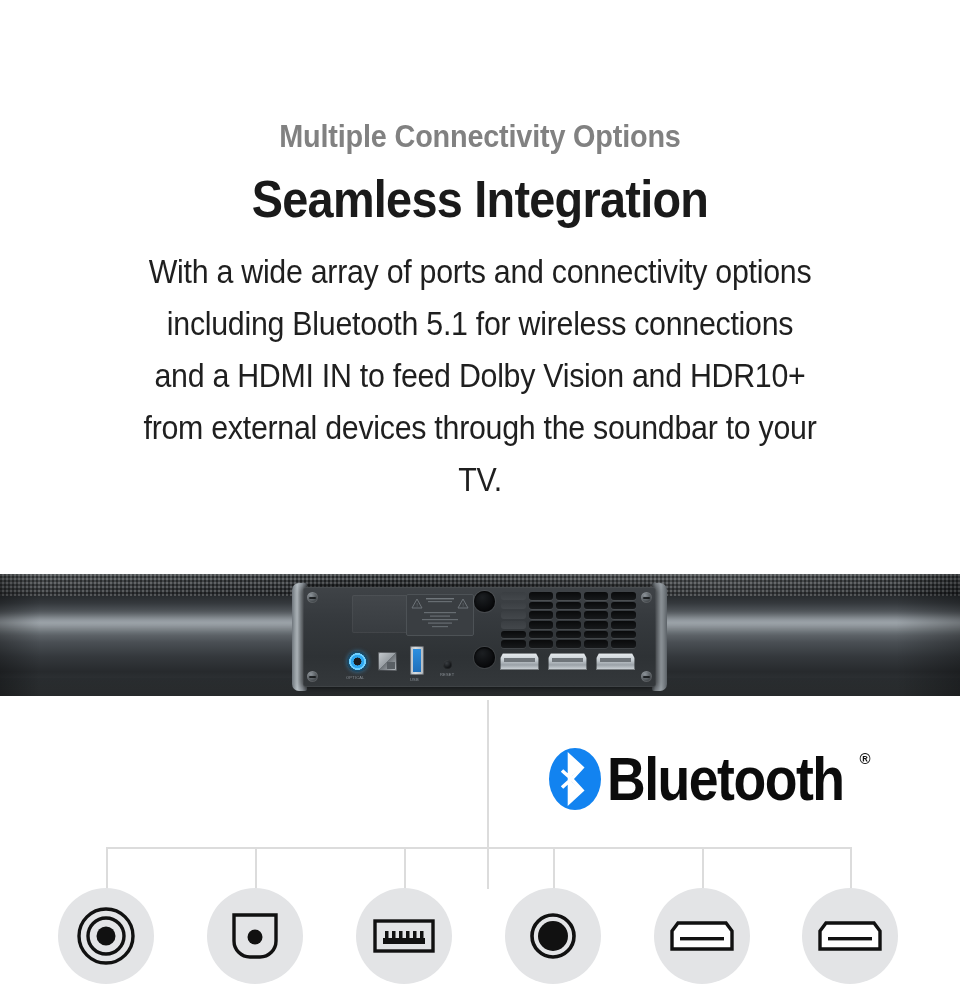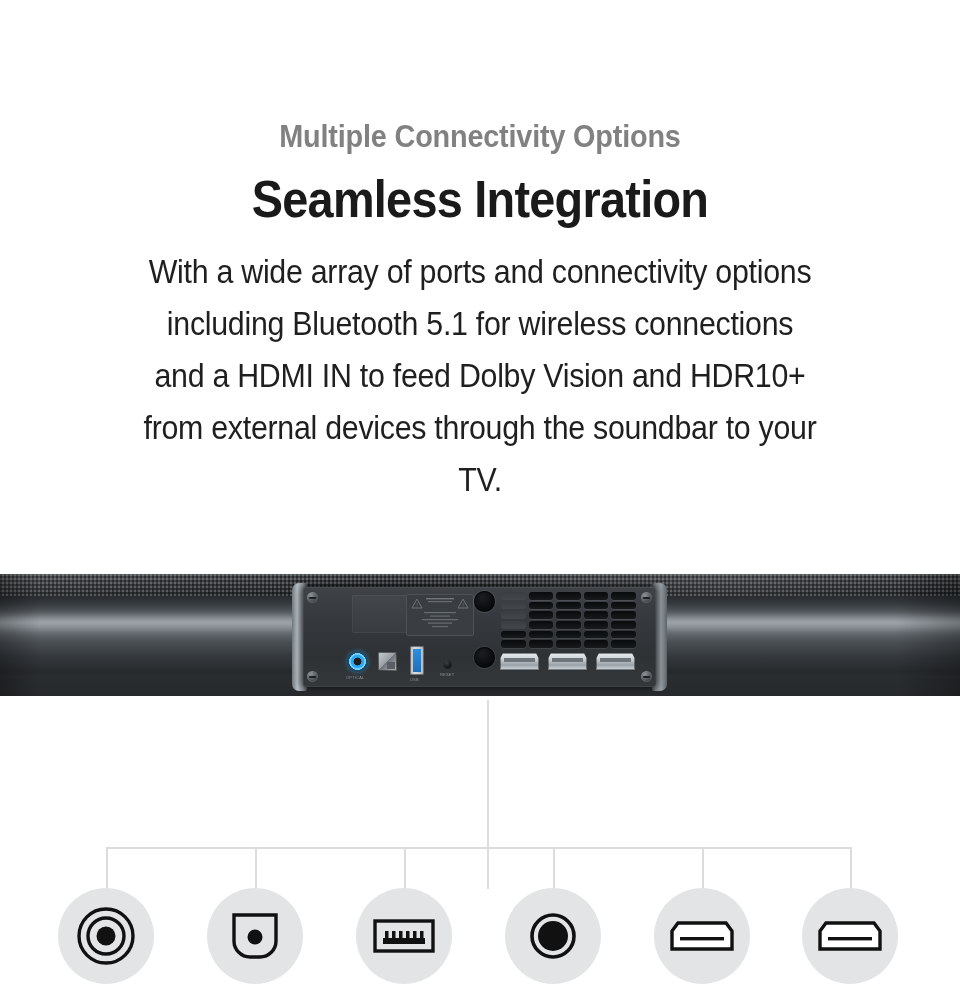--- a/index.html
+++ b/index.html
@@ -345,20 +345,32 @@
   <div class="cline" id="cline-vert" style="top:700px;"></div>
   <div class="cline" id="cline-horiz"></div>
   <div class="cline cline-drop" style="left:106px;"></div>
   <div class="cline cline-drop" style="left:255px;"></div>
   <div class="cline cline-drop" style="left:404px;"></div>
   <div class="cline cline-drop" style="left:553px;"></div>
   <div class="cline cline-drop" style="left:702px;"></div>
   <div class="cline cline-drop" style="left:850px;"></div>
   <div class="cline" style="left:487px; top:847px; width:1.6px; height:42px;"></div>
 
+  <div id="bluetooth-logo">
+    <div id="bt-mark">
+      <svg viewBox="0 0 52 62" width="52" height="62" style="display:block">
+        <path d="M20.5 8 L20.5 54 L33 42.5 L22.5 31 L33 19.5 Z
+                 M22.5 31 L13 22.5 M22.5 31 L13 39.5" fill="none" stroke="#ffffff" stroke-width="3.6" stroke-linejoin="miter" stroke-linecap="butt"></path>
+        <path d="M20.5 9.5 L31.6 19.8 L20.5 30.4 Z" fill="#ffffff"></path>
+        <path d="M20.5 31.6 L31.6 42.2 L20.5 52.5 Z" fill="#ffffff"></path>
+      </svg>
+    </div>
+    <span id="bt-wordmark">Bluetooth</span>
+    <span id="bt-reg">®</span>
+  </div>
 
   <div id="icon-row">
 
     <div class="icon-bubble" style="left:58px;">
       <svg width="62" height="62" viewBox="0 0 62 62">
         <circle cx="31" cy="31" r="27" fill="none" stroke="#111" stroke-width="3.4"></circle>
         <circle cx="31" cy="31" r="18" fill="none" stroke="#111" stroke-width="3.4"></circle>
         <circle cx="31" cy="31" r="9.5" fill="#111"></circle>
       </svg>
     </div>

